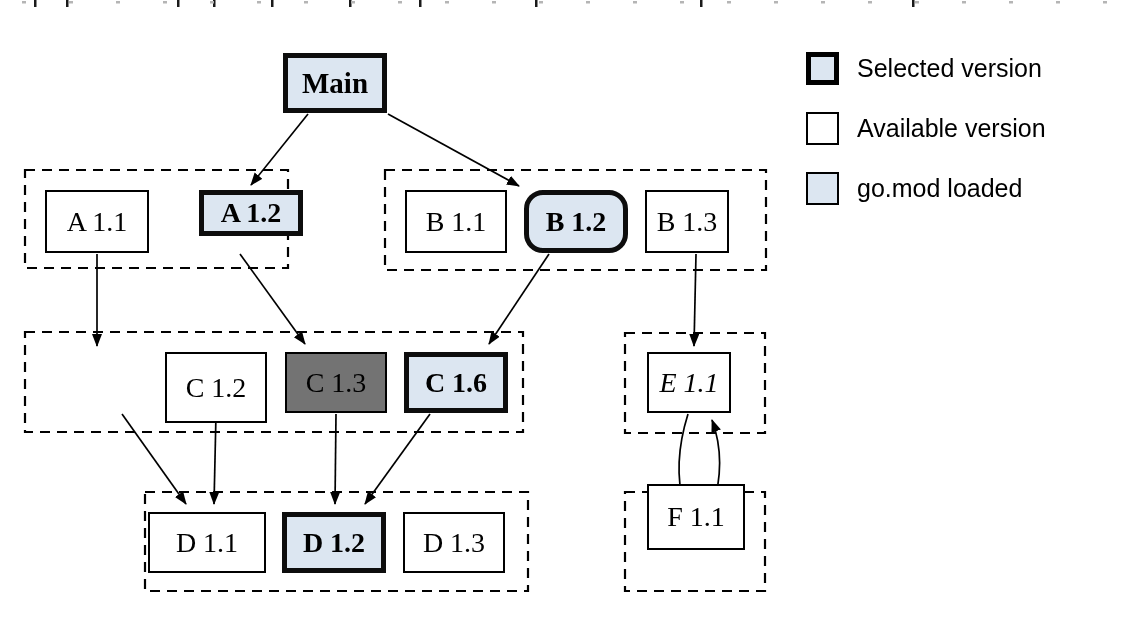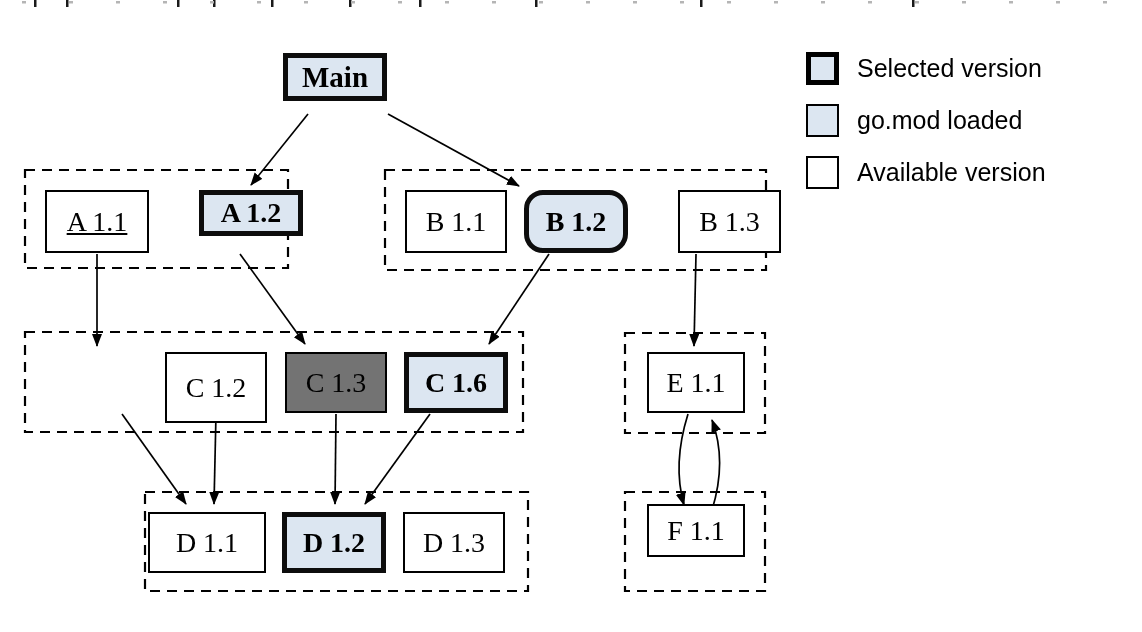--- a/index.html
+++ b/index.html
@@ -32,21 +32,21 @@
   }
   .node.loaded   { background: #737373; }
   .node.selected { background: #dce6f1; border-width: 5px; border-color: #0d0d0d; font-weight: bold; }
   .node.root     { font-size: 29px; }
   .legend {
     position: absolute;
     left: 806px;
     top: 52px;
     display: flex;
     flex-direction: column;
-    gap: 19px;
+    gap: 27px;
   }
   .legend-row { display: flex; align-items: center; gap: 18px; }
   .swatch {
     width: 33px; height: 33px;
     box-sizing: border-box;
     background: #ffffff;
     border: 2px solid #000000;
     flex: 0 0 auto;
   }
   .swatch.selected { background: #dce6f1; border-width: 5px; }
@@ -123,44 +123,44 @@
         <line x1="122" y1="414" x2="186" y2="504" stroke="#000000" stroke-width="1.7" marker-end="url(#arrow)"></line>
         <line x1="216" y1="414" x2="214" y2="504" stroke="#000000" stroke-width="1.7" marker-end="url(#arrow)"></line>
         <line x1="336" y1="414" x2="335" y2="504" stroke="#000000" stroke-width="1.7" marker-end="url(#arrow)"></line>
         <line x1="430" y1="414" x2="365" y2="504" stroke="#000000" stroke-width="1.7" marker-end="url(#arrow)"></line>
         <path d="M 688 414 C 678 446 676 477 684 505" fill="none" stroke="#000000" stroke-width="1.7" marker-end="url(#arrow)"></path>
         <path d="M 712 510 C 722 478 722 447 712 420" fill="none" stroke="#000000" stroke-width="1.7" marker-end="url(#arrow)"></path>
       </g>
   </svg>
 
   <div id="node-layer">
-      <div class="node selected root" style="left: 283px; top: 53px; width: 104px; height: 48px;">Main</div>
-      <div class="node available" style="left: 45px; top: 190px; width: 104px; height: 63px; text-decoration: underline;">A 1.1</div>
+      <div class="node selected root" style="left: 283px; top: 53px; width: 104px; height: 60px;">Main</div>
+      <div class="node available" style="left: 45px; top: 190px; width: 104px; height: 63px;">A 1.1</div>
       <div class="node selected" style="left: 163px; top: 190px; width: 104px; height: 46px; margin-left: 36px;">A 1.2</div>
       <div class="node available" style="left: 405px; top: 190px; width: 102px; height: 63px;">B 1.1</div>
       <div class="node selected" style="left: 524px; top: 190px; width: 104px; height: 63px; border-radius: 19px;">B 1.2</div>
-      <div class="node available" style="left: 645px; top: 190px; width: 103px; height: 63px; margin-left: 33px;">B 1.3</div>
+      <div class="node available" style="left: 645px; top: 190px; width: 84px; height: 63px;">B 1.3</div>
       <div class="node available" style="left: 165px; top: 352px; width: 102px; height: 71px;">C 1.2</div>
       <div class="node loaded" style="left: 285px; top: 352px; width: 102px; height: 61px;">C 1.3</div>
       <div class="node selected" style="left: 404px; top: 352px; width: 104px; height: 61px;">C 1.6</div>
-      <div class="node available" style="left: 647px; top: 352px; width: 98px; height: 61px;">E 1.1</div>
+      <div class="node available" style="left: 647px; top: 352px; width: 84px; height: 61px; font-style: italic;">E 1.1</div>
       <div class="node available" style="left: 148px; top: 512px; width: 118px; height: 61px;">D 1.1</div>
       <div class="node selected" style="left: 282px; top: 512px; width: 104px; height: 61px;">D 1.2</div>
       <div class="node available" style="left: 403px; top: 512px; width: 102px; height: 61px;">D 1.3</div>
-      <div class="node available" style="left: 647px; top: 504px; width: 98px; height: 53px;">F 1.1</div>
+      <div class="node available" style="left: 647px; top: 484px; width: 98px; height: 66px;">F 1.1</div>
     </div>
 
   <div class="legend">
     <div class="legend-row">
       <span class="swatch selected"></span>
       <span class="legend-label">Selected version</span>
     </div>
     <div class="legend-row">
+      <span class="swatch available"></span>
+      <span class="legend-label">Available version</span>
+    </div>
+    <div class="legend-row">
       <span class="swatch loaded"></span>
       <span class="legend-label">go.mod loaded</span>
-    </div>
-    <div class="legend-row">
-      <span class="swatch available"></span>
-      <span class="legend-label">Available version</span>
     </div>
   </div>
 
 </div>
 
 </body></html>

